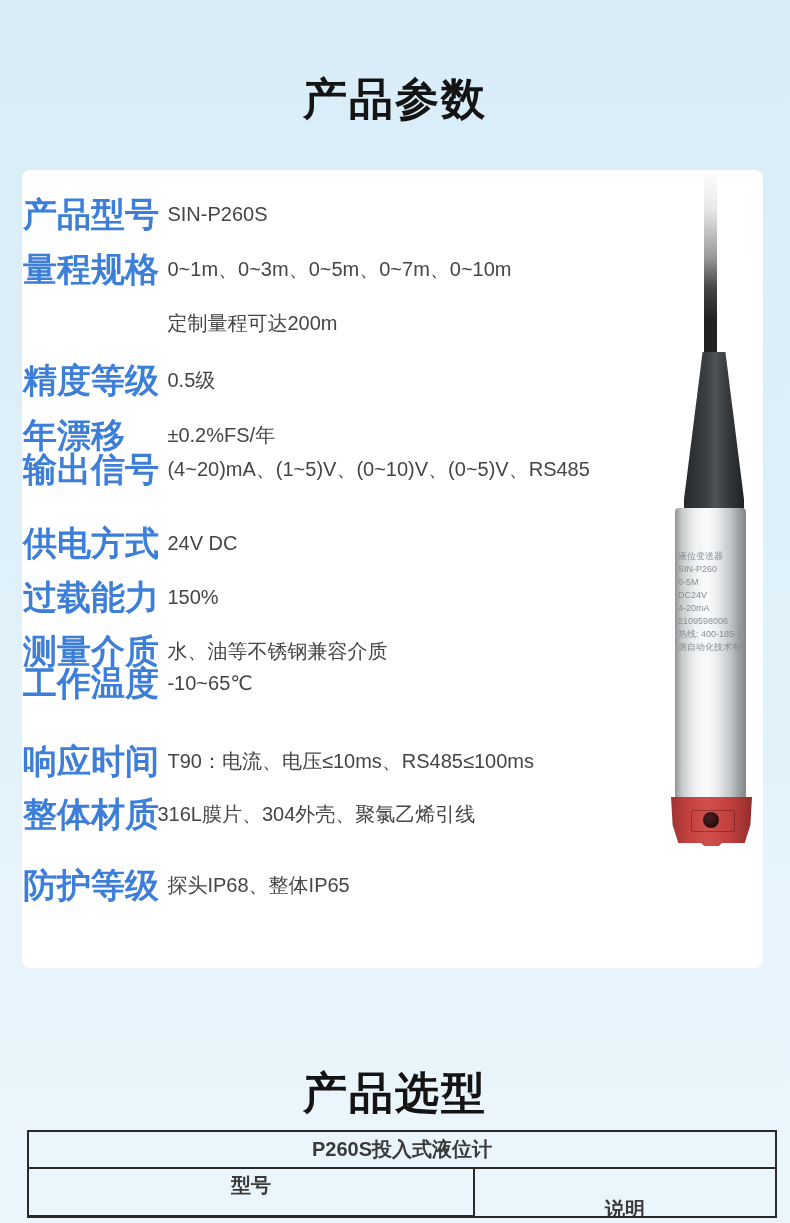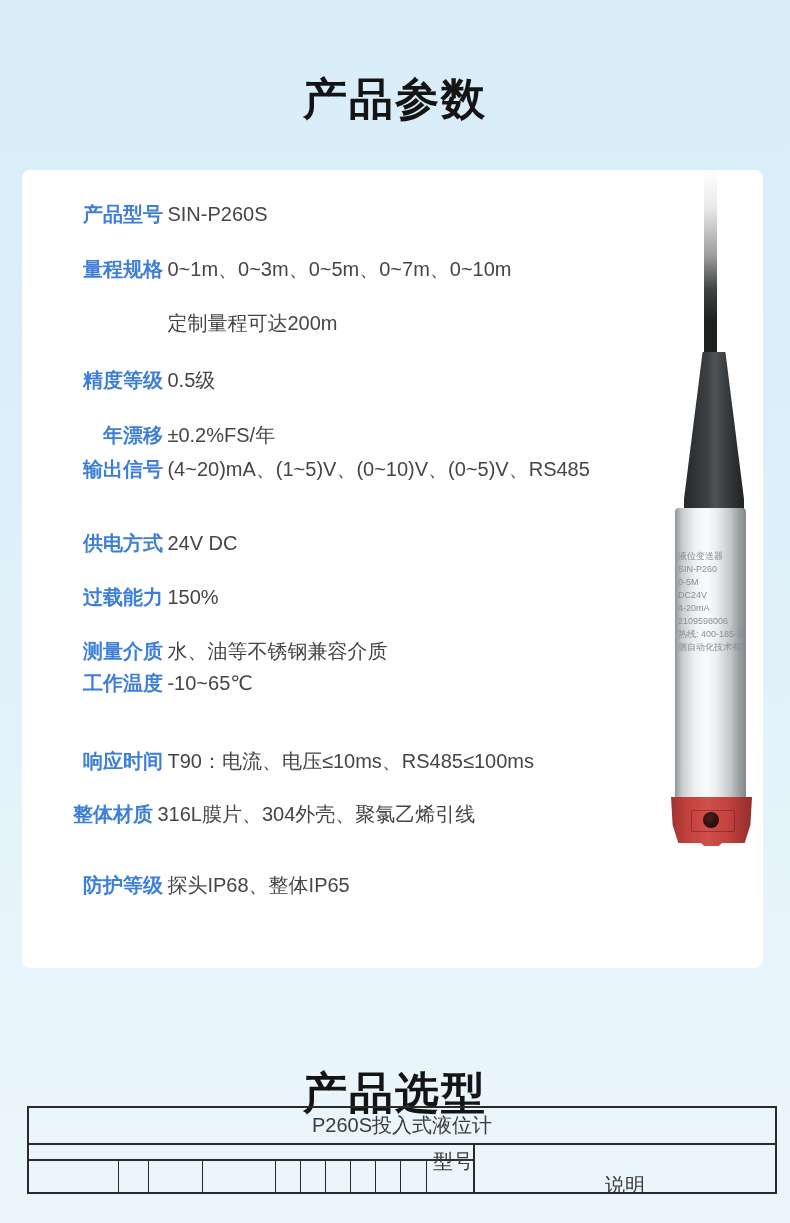--- a/index.html
+++ b/index.html
@@ -18,23 +18,22 @@
   #params-title { top:70px; }
   #selection-title { top:1040px;margin-top:24px; }
 
   
   .card {
     position:absolute; left:22px; top:170px; width:741px; height:798px;
     background:#ffffff; border-radius:8px;
   }
   .spec-row { position:absolute; left:23px; height:32px; line-height:32px; white-space:nowrap; }
   .spec-label {
-    display:inline-block; width:140px; font-size:20px; font-weight:bold; color:#3c7ed8;
+    display:inline-block; width:140px; font-size:34px; font-weight:bold; color:#3c7ed8;
     vertical-align:middle;
-    text-align:right;
   }
   .spec-value { font-size:20px; color:#454545; vertical-align:middle; }
 
   
   .photo { position:absolute; left:0; top:0; width:790px; height:1223px; pointer-events:none;margin-left:28px; }
   .cable {
     position:absolute; left:676px; top:170px; width:13px; height:192px;
     border-radius:6px;
     background:linear-gradient(180deg, rgba(32,34,36,0) 0%, rgba(32,34,36,0.10) 20%,
                rgba(32,34,36,0.45) 45%, rgba(32,34,36,0.85) 62%, #1e2022 78%);
@@ -64,31 +63,31 @@
     border:1px solid rgba(60,10,10,0.35); border-radius:2px;
   }
   .cap-hole {
     position:absolute; left:675px; top:812px; width:16px; height:16px;
     border-radius:50%;
     background:radial-gradient(circle at 40% 35%, #4a201d 0%, #2b100f 60%, #1d0908 100%);
   }
 
   
   .sel-table {
-    position:absolute; left:27px; top:1106px; width:750px; height:88px;
-    border:2px solid #2a2a2a; overflow:hidden; color:#3a3a3a;
+    position:absolute; left:27px; top:1130px; width:750px; height:88px;
+    border:2px solid #2a2a2a; overflow:hidden; color:#3a3a3a;font-weight:bold;
   }
   .tbl-title-row {
     height:37px; line-height:35px; text-align:center; font-size:20px;
     border-bottom:2px solid #2a2a2a;
   }
   .tbl-lower { display:flex; height:80px; }
   .tbl-left { width:446px; border-right:2px solid #2a2a2a; }
   .tbl-model-cell {
-    height:16px; line-height:32px; text-align:right; font-size:20px;
+    height:48px; line-height:32px; text-align:center; font-size:20px;
     border-bottom:2px solid #2a2a2a;
   }
   .tbl-option-row { display:flex; height:46px; }
   .tbl-option-row .opt {
     height:100%; border-right:1.5px solid #2a2a2a;
   }
   .tbl-option-row .opt:last-child { border-right:none; }
   .tbl-right {
     flex:1; display:flex; align-items:center; justify-content:center;
     font-size:20px;

